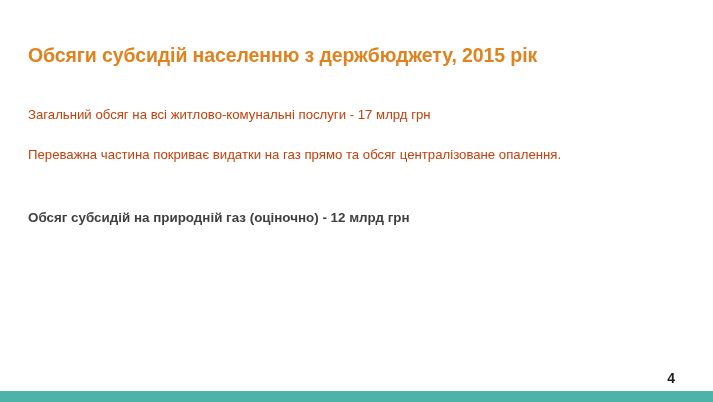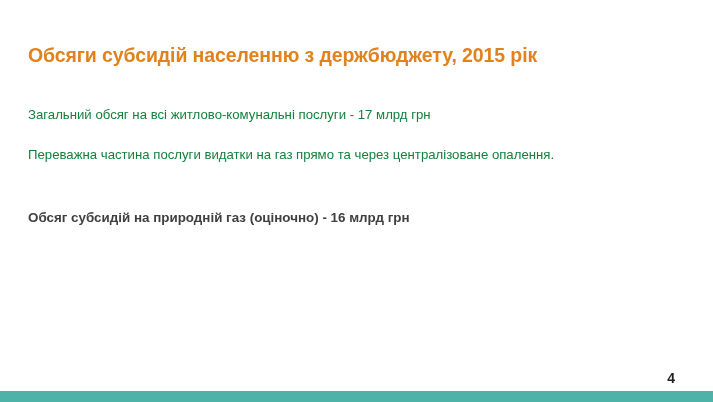--- a/index.html
+++ b/index.html
@@ -30,21 +30,21 @@
     letter-spacing: -0.1px;
     white-space: nowrap;
     line-height: 1.2;
     text-align: center;
   }
   .body-line {
     position: absolute;
     left: 28px;
     font-size: 13.2px;
     font-weight: normal;
-    color: #15803d;
+    color: #c2410c;
     white-space: nowrap;
     line-height: 1.3;
   }
   #body-line-1 { top: 106px; }
   #body-line-2 { top: 146px; }
   #highlight-line {
     position: absolute;
     left: 28px;
     top: 209px;
     font-size: 13.4px;
@@ -73,21 +73,21 @@
 </style>
 </head>
 <body>
 
 <div id="slide">
 
   <div id="slide-title">Обсяги субсидій населенню з держбюджету, 2015 рік</div>
 
   <div class="body-line" id="body-line-1">Загальний обсяг на всі житлово-комунальні послуги - 17 млрд грн</div>
 
-  <div class="body-line" id="body-line-2">Переважна частина послуги видатки на газ прямо та через централізоване опалення.</div>
+  <div class="body-line" id="body-line-2">Переважна частина покриває видатки на газ прямо та обсяг централізоване опалення.</div>
 
-  <div id="highlight-line">Обсяг субсидій на природній газ (оціночно) - 16 млрд грн</div>
+  <div id="highlight-line">Обсяг субсидій на природній газ (оціночно) - 12 млрд грн</div>
 
   <div id="page-number">4</div>
 
   <div id="footer-bar"></div>
 
 </div>
 
 </body></html>

